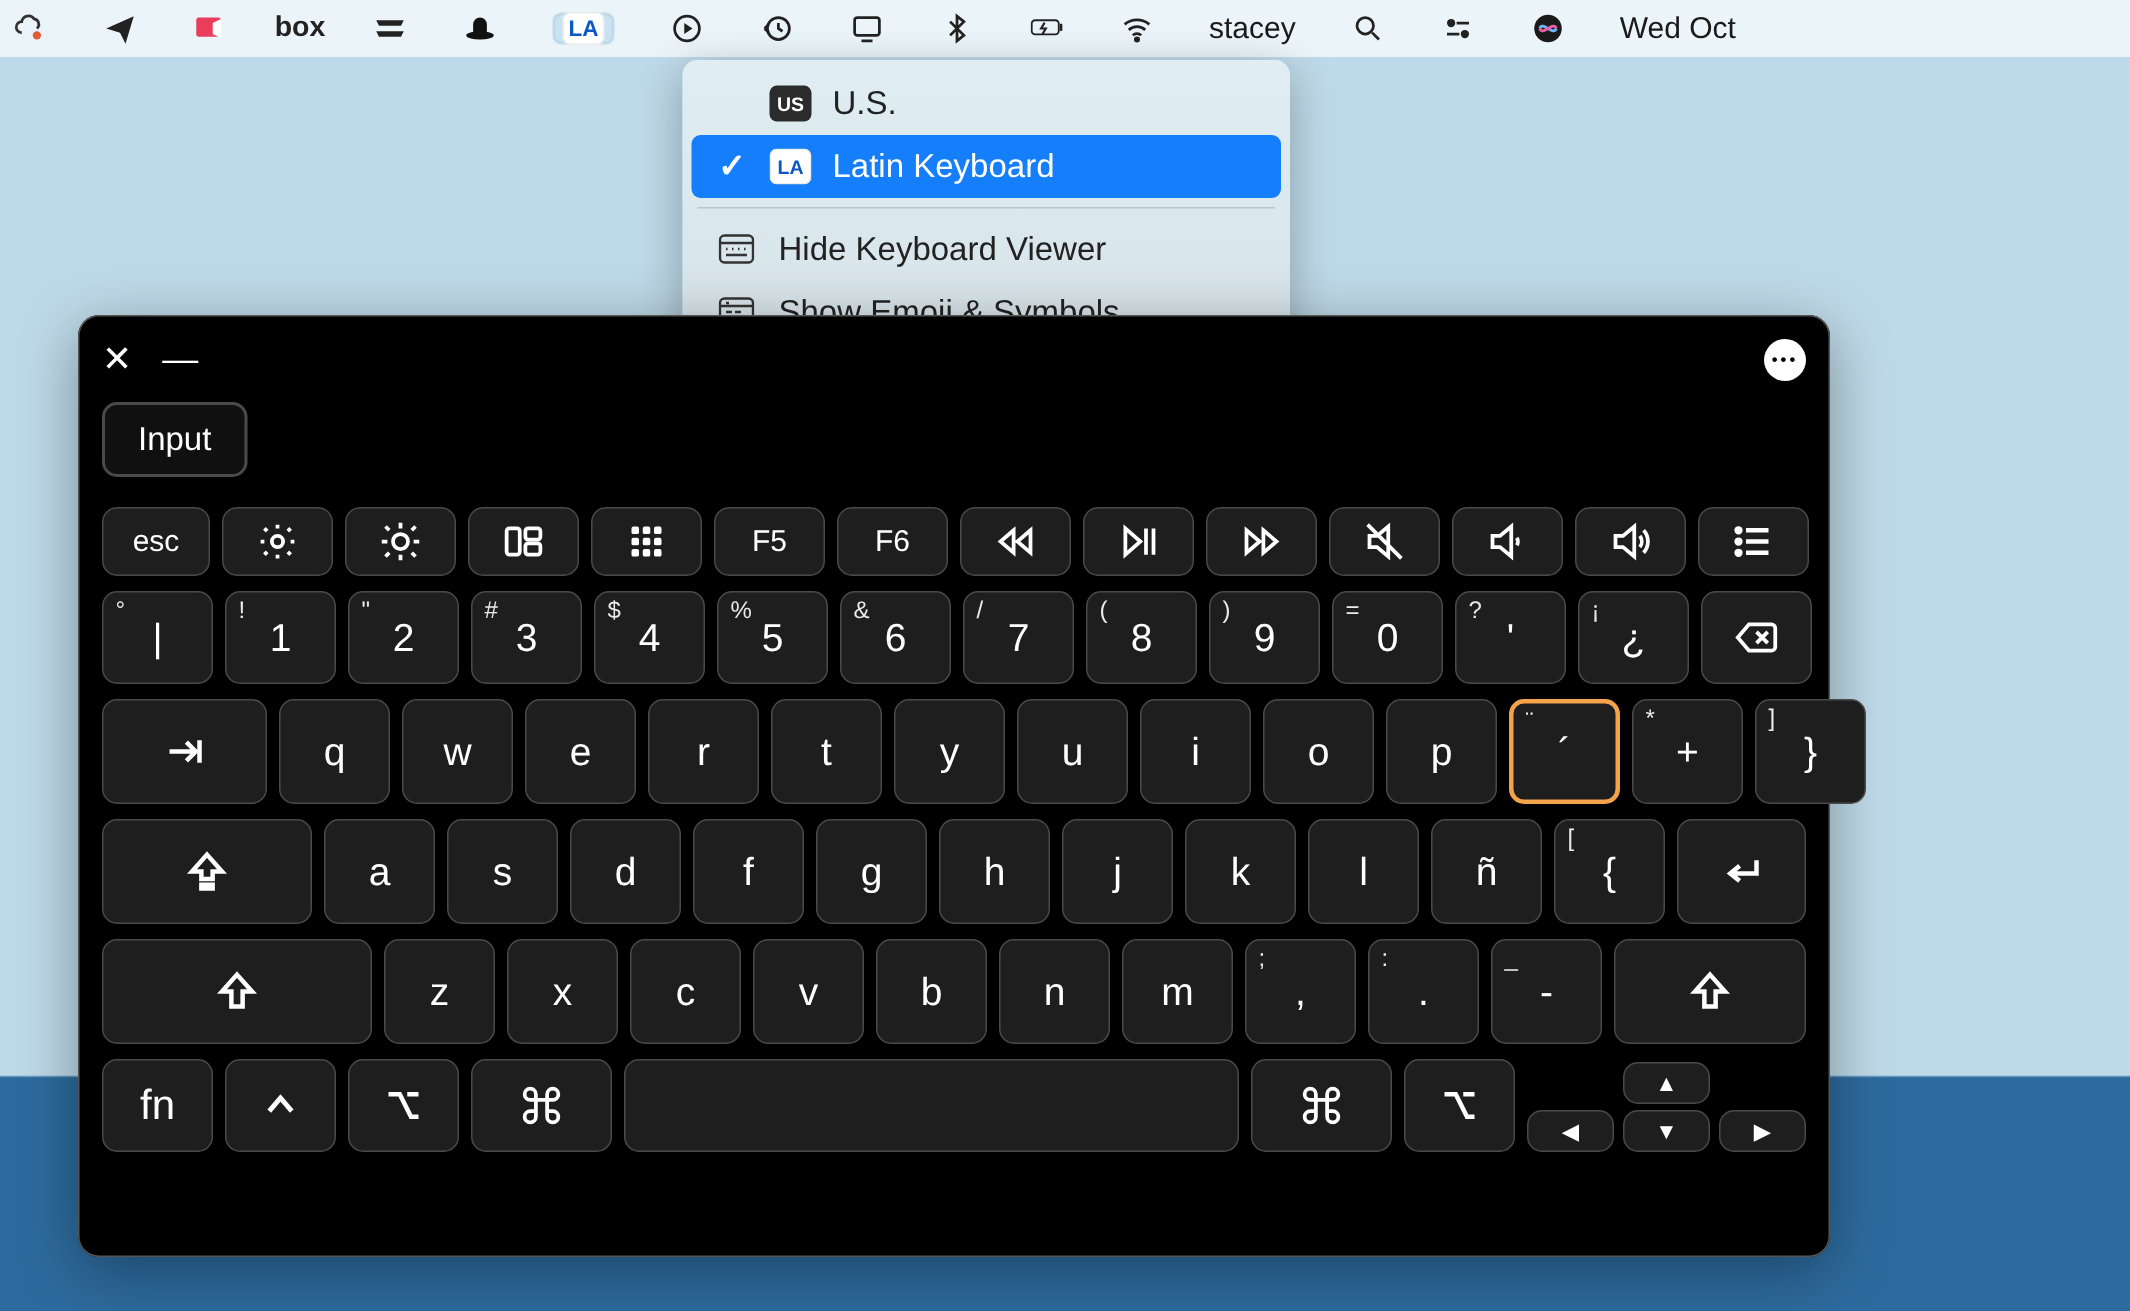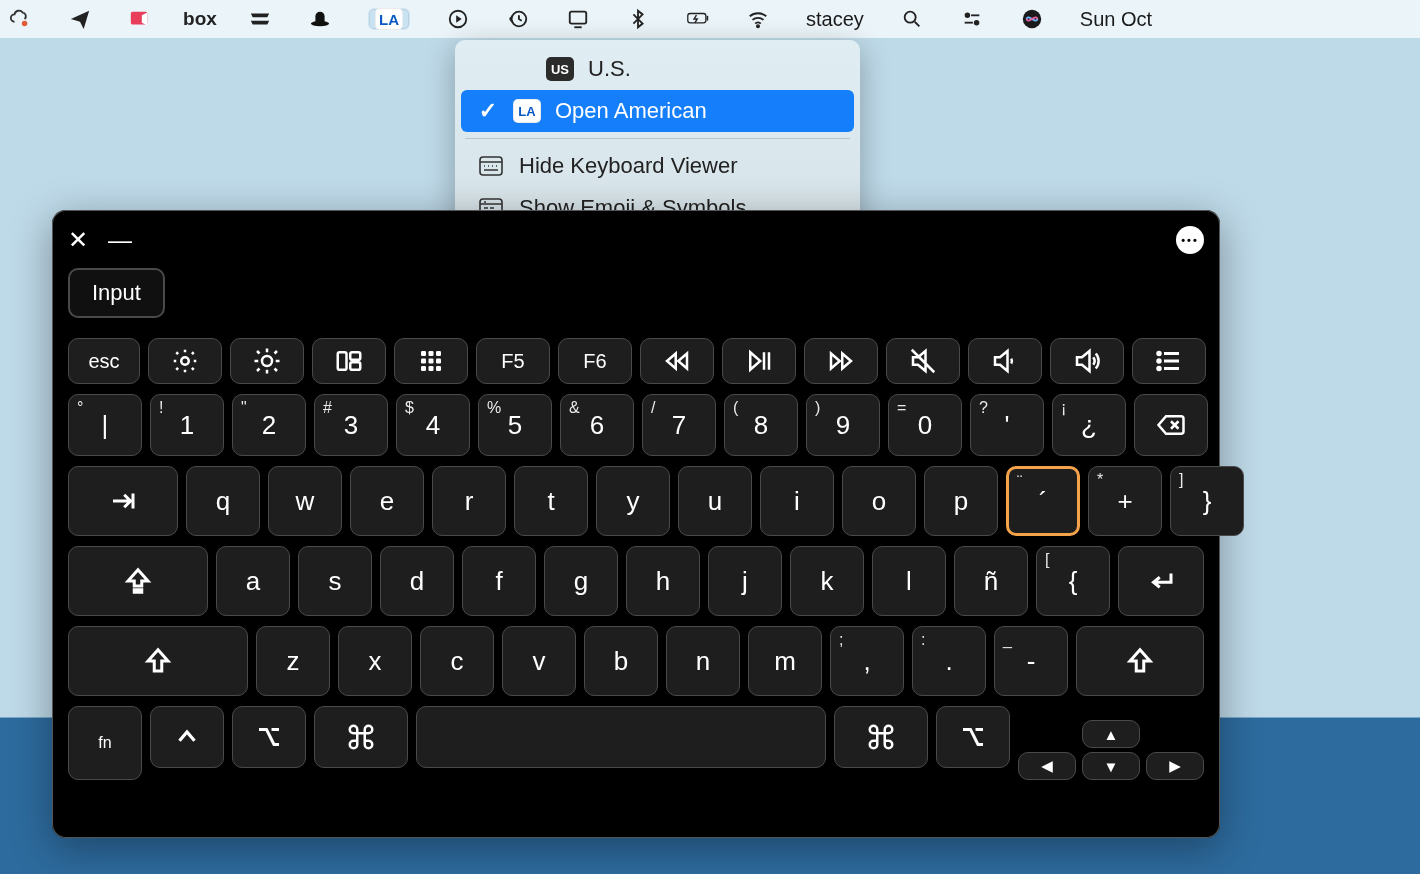--- a/index.html
+++ b/index.html
@@ -53,21 +53,21 @@
   }
   .dd-item.selected {
     background: #157efb; color: #fff; border-radius: 6px; margin: 0 6px;
     padding-left: 16px;
   }
   .dd-item .check { width: 22px; text-align:center; font-weight:600; }
   .dd-item .badge-sm {
     width: 28px; height: 24px; border-radius:5px; display:flex; align-items:center; justify-content:center;
     font-size: 13px; font-weight:700;
   }
-  .badge-us { background:#2b2b2b; color:#fff;margin-left:33px; }
+  .badge-us { background:#2b2b2b; color:#fff; }
   .badge-la { background:#fff; color:#0a58c3; border:1px solid rgba(0,0,0,.08); }
   .dd-sep { height:1px; background: rgba(0,0,0,.15); margin: 6px 10px; }
   .dd-item .icon-slot { width: 28px; height: 22px; display:flex; align-items:center; justify-content:center; }
   .dd-item .icon-slot svg { width:24px; height:20px; }
   .dd-item.indent { padding-left: 36px; }
 
   
   .kbwin {
     position: absolute;
     top: 210px; left: 52px;
@@ -208,33 +208,33 @@
         <path d="M4 16h9"></path>
       </svg>
   </span>
   <span class="mb-icon">
     <svg viewBox="0 0 24 24">
         <circle cx="12" cy="12" r="10" fill="#1a1a1a"></circle>
         <path d="M6 12c2-6 10 6 12 0" stroke="#6fb6ff" stroke-width="2" fill="none"></path>
         <path d="M6 12c2 6 10-6 12 0" stroke="#e85fa3" stroke-width="2" fill="none"></path>
       </svg>
   </span>
-  <span class="clock">Sun Oct</span>
+  <span class="clock">Wed Oct</span>
 </div>
 
 <div class="dropdown">
   <div class="dd-item">
     <span class="check"></span>
     <span class="badge-sm badge-us">US</span>
     <span>U.S.</span>
   </div>
   <div class="dd-item selected">
     <span class="check">✓</span>
     <span class="badge-sm badge-la">LA</span>
-    <span>Open American</span>
+    <span>Latin Keyboard</span>
   </div>
   <div class="dd-sep"></div>
   <div class="dd-item">
     <span class="icon-slot">
       <svg viewBox="0 0 24 20" fill="none" stroke="#333" stroke-width="1.6">
           <rect x="1" y="1" width="22" height="18" rx="3"></rect>
           <path d="M1 6h22M5 10h1M9 10h1M13 10h1M17 10h1M5 14h14"></path>
         </svg>
     </span>
     <span>Hide Keyboard Viewer</span>
@@ -493,21 +493,21 @@
           <span>-</span>
         </div>
       <div class="key flex1" style="height:70px">
           <svg viewBox="0 0 24 24" fill="none" stroke="#fff" stroke-width="2.4">
             <path d="M12 3l8 9h-5v8H9v-8H4z"></path>
           </svg>
         </div>
     </div>
 
     <div class="kb-row">
-      <div class="key" style="height:74px;font-size:16px">fn</div>
+      <div class="key" style="height:62px;font-size:28px">fn</div>
       <div class="key">
           <svg viewBox="0 0 24 24" fill="none" stroke="#fff" stroke-width="2.6">
             <path d="M6 15l6-7 6 7"></path>
           </svg>
         </div>
       <div class="key">
           <svg viewBox="0 0 24 24" fill="none" stroke="#fff" stroke-width="2.4">
             <path d="M4 6h6l6 12h4M14 6h6"></path>
           </svg>
         </div>

